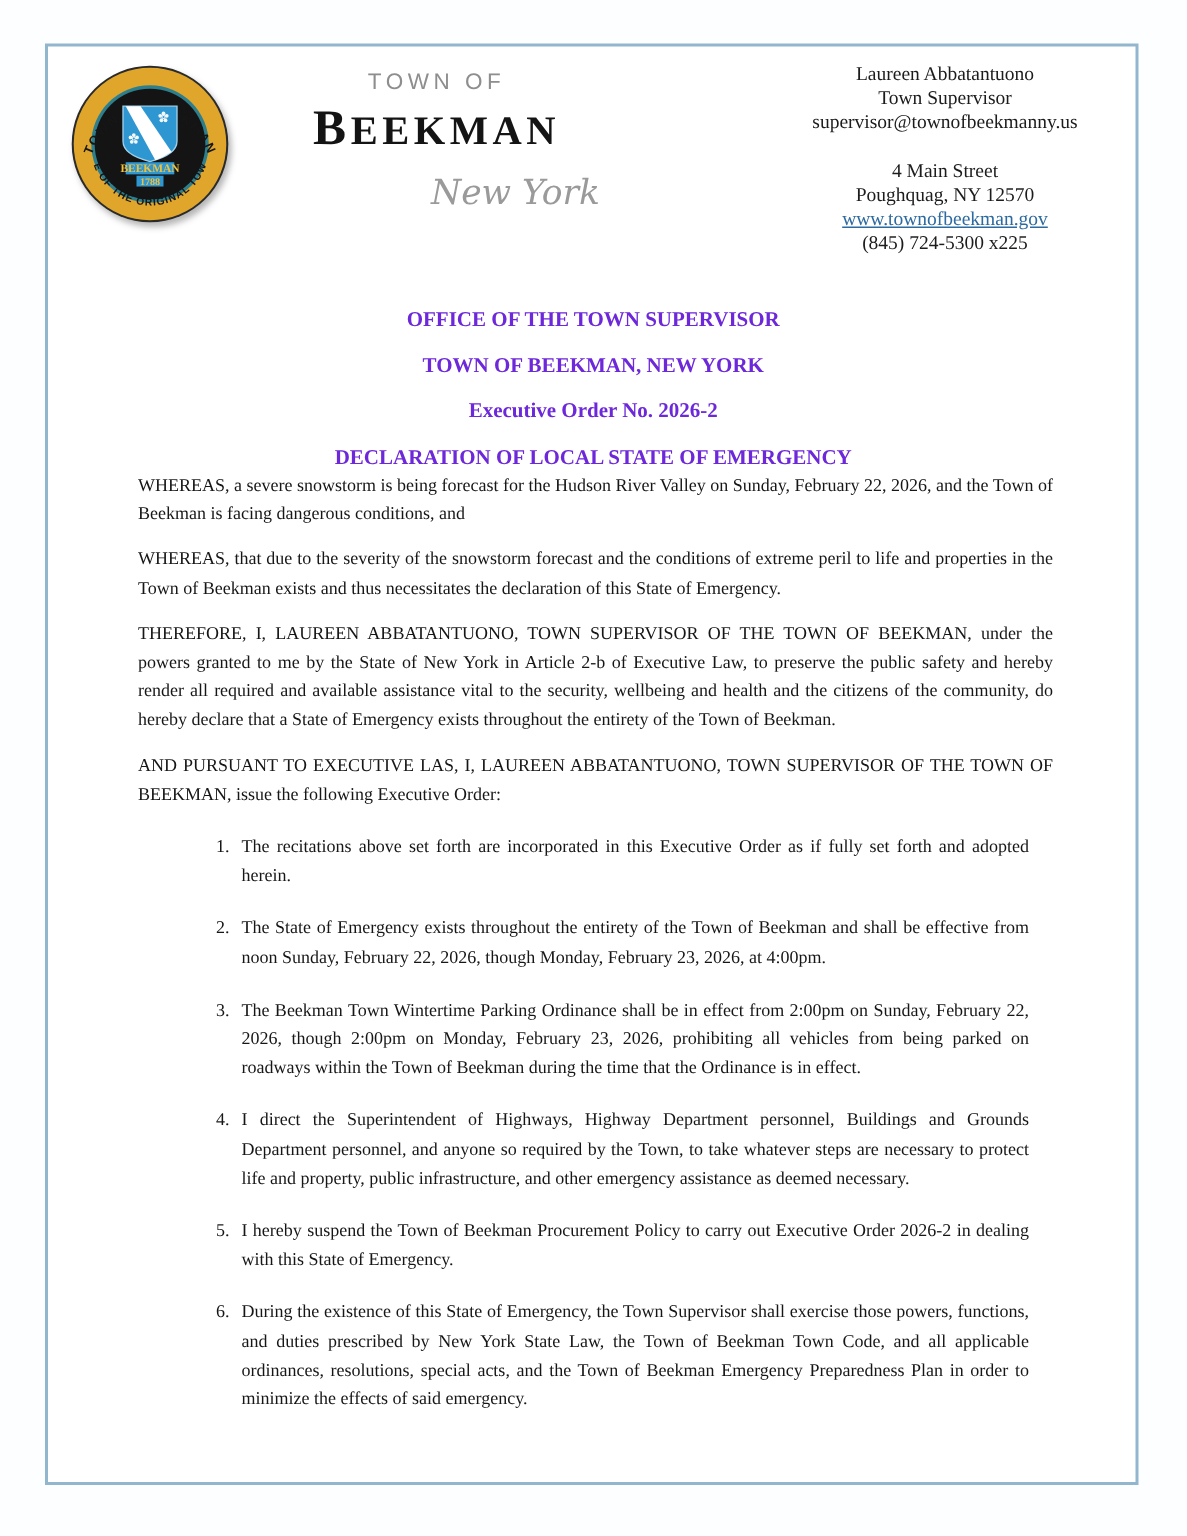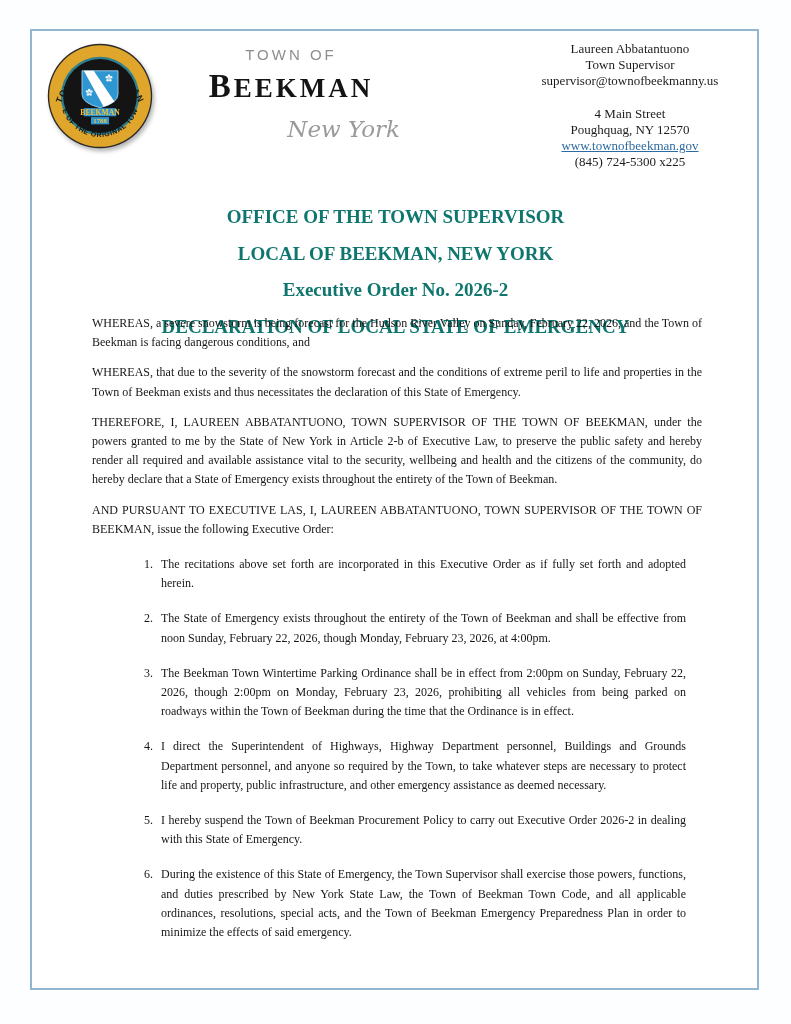--- a/index.html
+++ b/index.html
@@ -32,21 +32,21 @@
   }
   .header-right {
     position:absolute; left:492px; top:41px; width:276px; text-align:center;
     font-size:13px; line-height:16.2px; color:#1c1c1c;
   }
   .header-right .gap { height:16px; }
   .website-link { color:#2d6a9f; text-decoration:underline; cursor:pointer; }
   
   .title-block {
     position:absolute; left:0; top:206px; width:100%; text-align:center;
-    font-weight:bold; font-size:19px; color:#0f766e;
+    font-weight:bold; font-size:14px; color:#6d28d9;
   }
   .title-block div { margin-bottom:14.5px; }
   
   .body-text {
     position:absolute; left:92px; top:314px; width:610px;
     font-size:12px; line-height:19.2px; text-align:justify; color:#161616;
   }
   .body-text p { margin:0 0 11px 0; }
   .body-text ol { margin:2px 0 0 0; padding-left:48px; }
   .body-text li { padding-left:5px; margin:16px; }
@@ -115,21 +115,21 @@
     <div>supervisor@townofbeekmanny.us</div>
     <div class="gap"></div>
     <div>4 Main Street</div>
     <div>Poughquag, NY 12570</div>
     <div><a class="website-link">www.townofbeekman.gov</a></div>
     <div>(845) 724-5300 x225</div>
   </div>
 
   <div class="title-block">
     <div>OFFICE OF THE TOWN SUPERVISOR</div>
-    <div>LOCAL OF BEEKMAN, NEW YORK</div>
+    <div>TOWN OF BEEKMAN, NEW YORK</div>
     <div>Executive Order No. 2026-2</div>
     <div>DECLARATION OF LOCAL STATE OF EMERGENCY</div>
   </div>
 
   <div class="body-text">
     <p>WHEREAS, a severe snowstorm is being forecast for the Hudson River Valley on Sunday, February 22, 2026, and the Town of Beekman is facing dangerous conditions, and</p>
     <p>WHEREAS, that due to the severity of the snowstorm forecast and the conditions of extreme peril to life and properties in the Town of Beekman exists and thus necessitates the declaration of this State of Emergency.</p>
     <p>THEREFORE, I, LAUREEN ABBATANTUONO, TOWN SUPERVISOR OF THE TOWN OF BEEKMAN, under the powers granted to me by the State of New York in Article 2-b of Executive Law, to preserve the public safety and hereby render all required and available assistance vital to the security, wellbeing and health and the citizens of the community, do hereby declare that a State of Emergency exists throughout the entirety of the Town of Beekman.</p>
     <p>AND PURSUANT TO EXECUTIVE LAS, I, LAUREEN ABBATANTUONO, TOWN SUPERVISOR OF THE TOWN OF BEEKMAN, issue the following Executive Order:</p>
     <ol>

